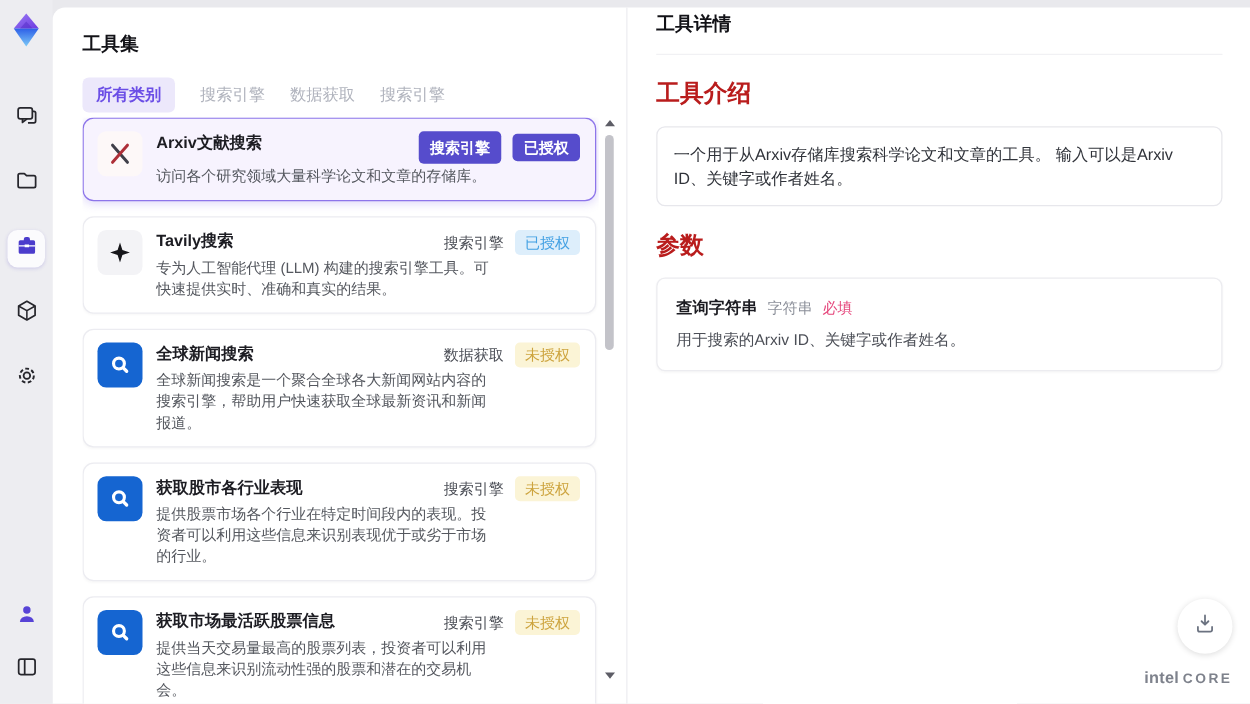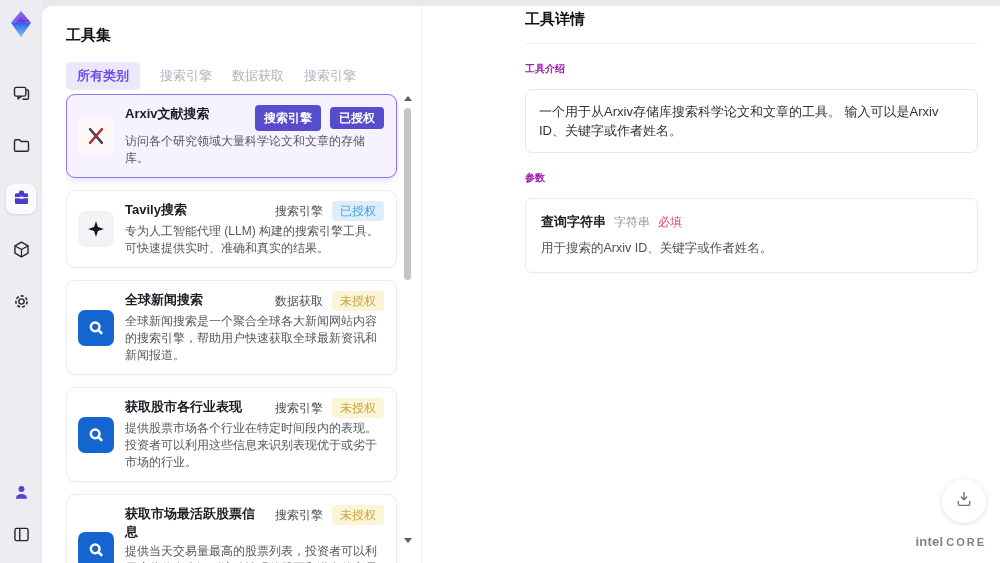--- a/index.html
+++ b/index.html
@@ -14,29 +14,29 @@
   .rail-icons { margin-top:40px; display:flex; flex-direction:column; gap:22px; align-items:center; }
   .rail-item { width:30px; height:30px; border-radius:8px; display:flex; align-items:center; justify-content:center; cursor:pointer; }
   .rail-item svg { width:21px; height:21px; }
   .rail-item.active { background:#fbfbfd; box-shadow:0 1px 3px rgba(80,60,200,.18); }
   .rail-bottom { margin-top:auto; margin-bottom:12px; display:flex; flex-direction:column; gap:12px; align-items:center; }
 
   
   .shell { position:absolute; left:42px; top:6px; right:0; bottom:0; background:#ffffff; border-radius:10px 0 0 0; }
 
   
-  .tools-panel { position:absolute; left:0; top:0; bottom:0; width:380px; border-right:1px solid #ededf1; }
+  .tools-panel { position:absolute; left:0; top:0; bottom:0; width:460px; border-right:1px solid #ededf1; }
   .tools-title { position:absolute; left:24px; top:20px; font-size:15px; font-weight:bold; color:#121217; }
   .tabs { position:absolute; left:24px; top:56px; display:flex; align-items:center; gap:20px; }
   .tab { font-size:13px; color:#b0b3bd; cursor:pointer; padding:5px 0; white-space:nowrap; }
   .tab.active { background:#ece8fb; color:#6b4ee6; padding:5px 11px; border-radius:5px; font-weight:bold; }
 
   .cards-wrap { position:absolute; left:24px; right:22px; top:88px; bottom:0; overflow:hidden; }
   .cards { display:flex; flex-direction:column; gap:12px; padding-right:2px; }
-  .tool-card { display:flex; align-items:center; gap:11px; background:#fff; border:1px solid #ececf1;
+  .tool-card { display:flex; align-items:flex-start; gap:11px; background:#fff; border:1px solid #ececf1;
                border-radius:9px; padding:10px 12px 10px 11px; cursor:pointer; box-shadow:0 1px 2px rgba(20,20,40,.03); }
   .tool-card.selected { border:1.5px solid #8d75ea; background:#f7f3fe; box-shadow:0 2px 8px rgba(120,90,230,.22); }
   .tool-icon { flex:0 0 36px; width:36px; height:36px; border-radius:7px; display:flex; align-items:center; justify-content:center; }
   .ic-arxiv-icon { background:#fdf8f8; }
   .ic-sparkle-icon { background:#f3f3f6; }
   .ic-news-search-icon { background:#1565d1; }
   .tool-body { flex:1; min-width:0; }
   .tool-head { display:flex; align-items:flex-start; }
   .tool-name { font-size:13px; font-weight:bold; color:#1c1c22; line-height:18px; }
   .tool-tags { margin-left:auto; display:flex; align-items:center; gap:9px; flex-shrink:0; padding-left:8px; }
@@ -51,21 +51,21 @@
   
   .scrollbar { position:absolute; right:8px; top:88px; bottom:18px; width:10px; }
   .sb-arrow { position:absolute; left:1px; width:0; height:0; border-left:4px solid transparent; border-right:4px solid transparent; cursor:pointer; }
   .sb-arrow.up { top:2px; border-bottom:5px solid #5d5d66; }
   .sb-arrow.down { bottom:2px; border-top:5px solid #5d5d66; }
   .sb-thumb { position:absolute; left:1px; top:14px; width:7px; height:172px; background:#c3c3c9; border-radius:4px; cursor:pointer; }
 
   
   .detail-panel { position:absolute; left:461px; right:0; top:0; bottom:0; padding:4px 22px 0 22px; }
   .detail-title { font-size:15px; font-weight:bold; color:#121217; padding-bottom:14px; border-bottom:1px solid #f1f1f4; }
-  .section-h { font-size:10px; font-weight:bold; color:#a21caf; margin-top:18px; }
+  .section-h { font-size:19px; font-weight:bold; color:#b91c1c; margin-top:18px; }
   .intro-box { margin-top:13px; border:1px solid #e7e7ec; border-radius:7px; padding:12px 13px; font-size:13px; color:#30333a; line-height:19px; background:#fff; }
   .param-card { margin-top:13px; border:1px solid #ececf0; border-radius:7px; padding:14px 15px 15px 15px; background:#fff; box-shadow:0 1px 2px rgba(20,20,40,.03); }
   .param-head { display:flex; align-items:baseline; gap:8px; }
   .param-name { font-size:13px; font-weight:bold; color:#1c1c22;text-align:right; }
   .param-type { font-size:12px; color:#8b8f99; }
   .param-required { font-size:12px; color:#e5447a; }
   .param-desc { margin-top:9px; font-size:12.5px; color:#4c4f57; line-height:17px; }
 
   
   .download-fab { position:absolute; right:14px; bottom:40px; width:44px; height:44px; border-radius:50%;

